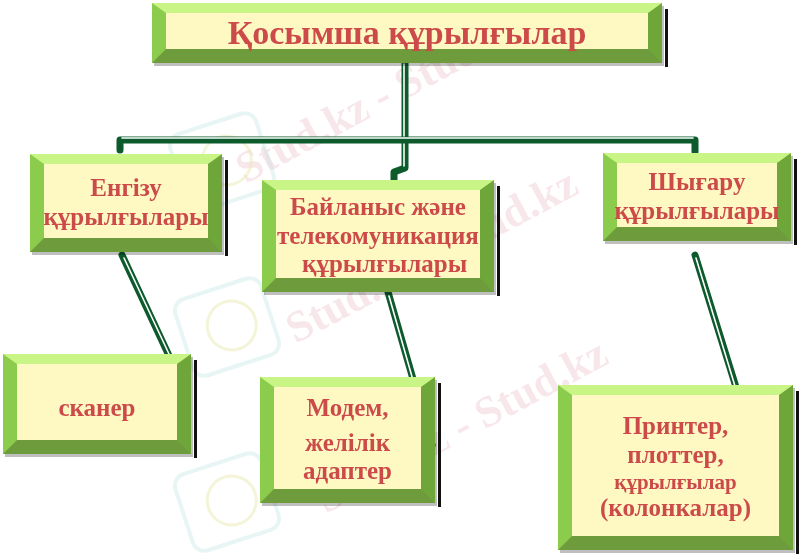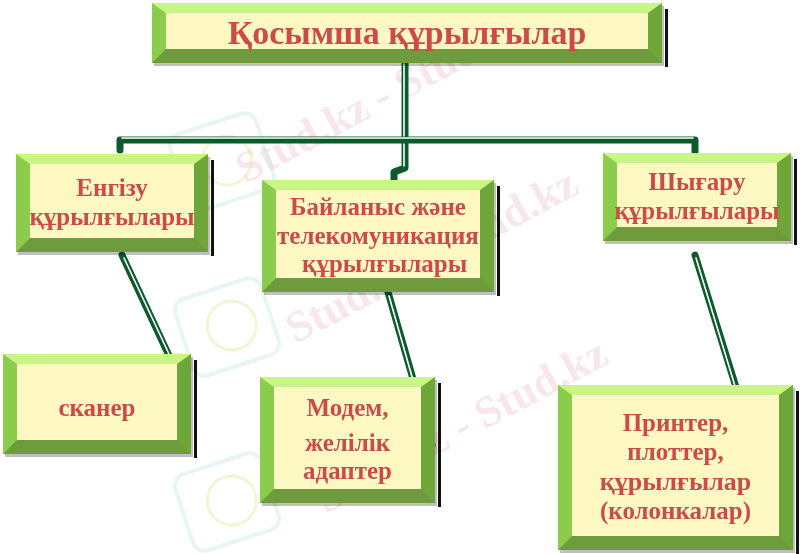--- a/index.html
+++ b/index.html
@@ -47,21 +47,21 @@
   <path class="conn-inner" d="M389 296 L430 440"></path>
   <path class="conn-line" d="M695 255 L740 400"></path>
   <path class="conn-inner" d="M696 258 L738 396"></path>
   <path class="conn-line" d="M752 420 L768 470"></path>
 </svg>
 
 <div class="box" style="left:152px;top:3px;width:510px;height:60px;">
   <span class="t" style="font-size:34px;">Қосымша құрылғылар</span>
 </div>
 
-<div class="box" style="left:16px;top:154px;width:192px;height:98px;">
+<div class="box" style="left:30px;top:154px;width:192px;height:98px;">
   <span class="t" style="font-size:25px;">Енгізу</span>
   <span class="t" style="font-size:25px;">құрылғылары</span>
 </div>
 
 <div class="box" style="left:262px;top:180px;width:232px;height:112px;">
   <span class="t" style="font-size:25px;">Байланыс және</span>
   <span class="t" style="font-size:25px;">телекомуникация</span>
   <span class="t" style="font-size:25px;align-self:flex-start;margin-left:40px;">құрылғылары</span>
 </div>
 
@@ -76,15 +76,15 @@
 
 <div class="box" style="left:260px;top:377px;width:175px;height:126px;">
   <span class="t" style="font-size:25px;">Модем,</span>
   <span class="t" style="font-size:25px;margin-top:6px;">желілік</span>
   <span class="t" style="font-size:25px;">адаптер</span>
 </div>
 
 <div class="box" style="left:558px;top:385px;width:235px;height:165px;">
   <span class="t" style="font-size:25px;">Принтер,</span>
   <span class="t" style="font-size:25px;">плоттер,</span>
-  <span class="t" style="font-size:26px;">құрылғылар</span>
+  <span class="t" style="font-size:21px;">құрылғылар</span>
   <span class="t" style="font-size:25px;">(колонкалар)</span>
 </div>
 
 </body></html>

